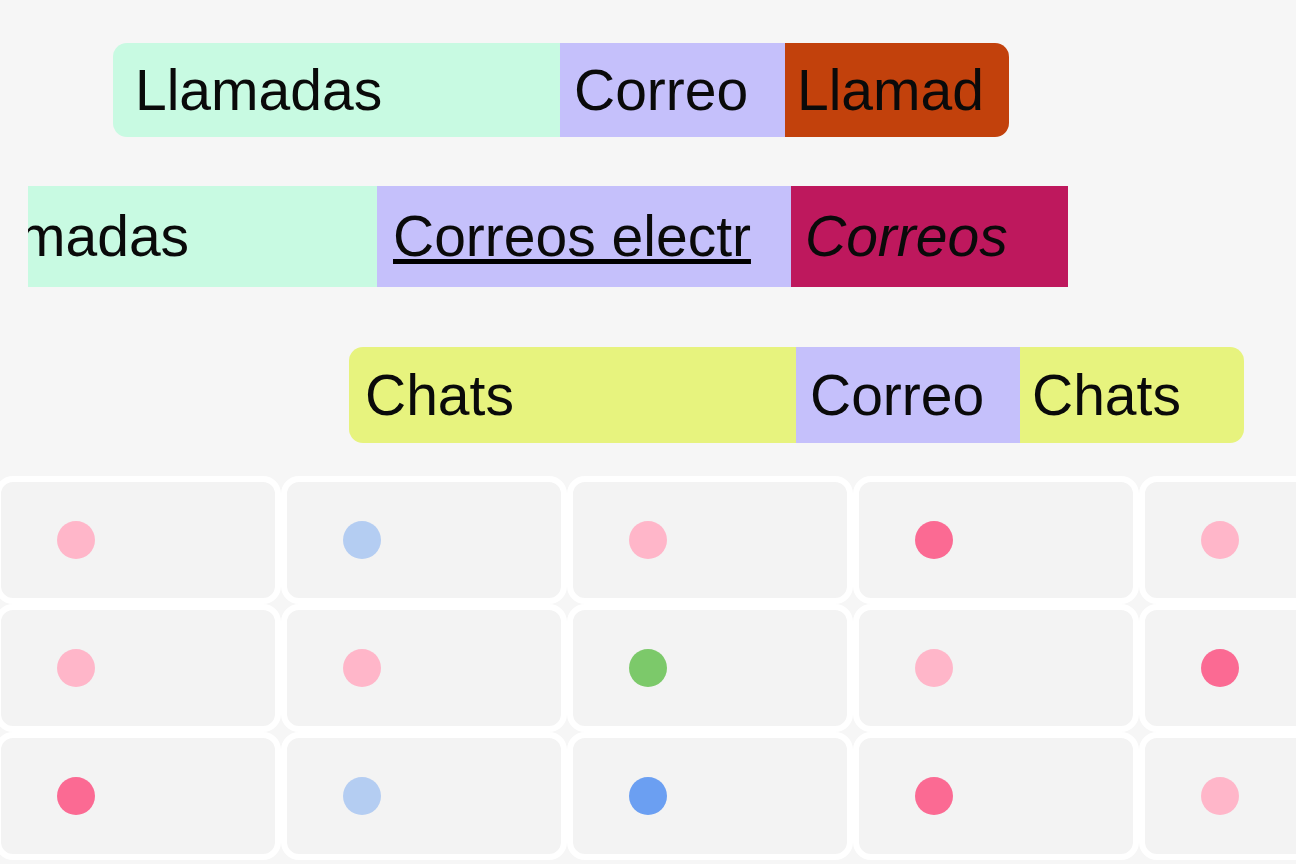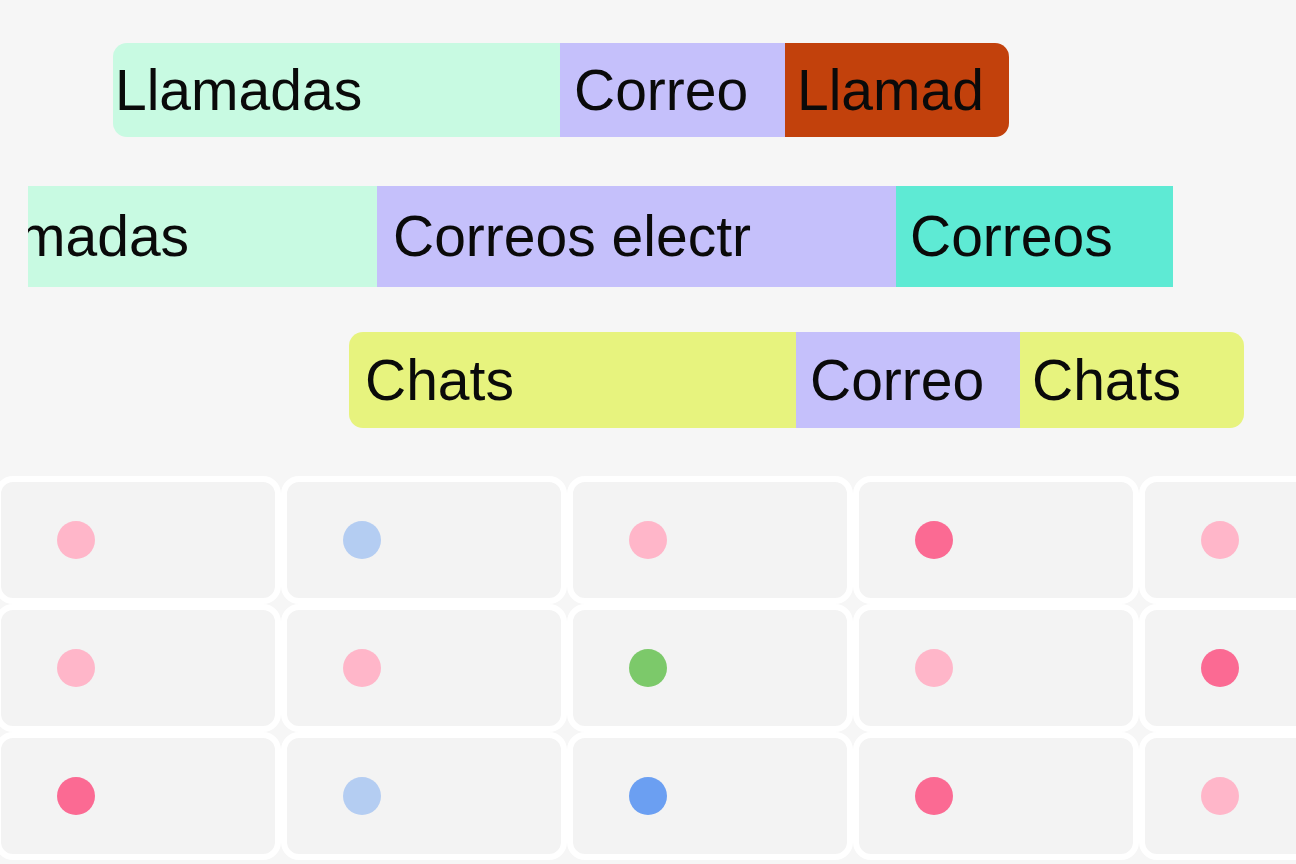--- a/index.html
+++ b/index.html
@@ -47,44 +47,44 @@
 
   
   #pill-row-1 {
     left: 113px;
     top: 43px;
     width: 896px;
     height: 94px;
     border-radius: 14px;
   }
   #pill-row-1 .seg-label { font-size: 57px; }
-  #row1-seg-a { width: 447px; padding-left: 2px; }
+  #row1-seg-a { width: 447px; padding-left: 22px; }
   #row1-seg-b { width: 225px; padding-left: 14px; }
   #row1-seg-c { width: 224px; padding-left: 12px; }
 
   
   #pill-row-2 {
     left: 0px;
     top: 186px;
     width: 1296px;
     height: 101px;
     border-radius: 0px;
     padding-left: 28px;
   }
   #pill-row-2 .seg-label { font-size: 57px; }
   #row2-seg-a { width: 349px; padding-left: 0px; justify-content: flex-start; }
   #row2-seg-a .seg-label { margin-left: -10px; }
-  #row2-seg-b { width: 519px; padding-left: 16px; }
+  #row2-seg-b { width: 414px; padding-left: 16px; text-decoration: underline; }
   #row2-seg-c { width: 223px; padding-left: 16px; }
   #row2-seg-d { width: 277px; padding-left: 14px; }
 
   
   #pill-row-3 {
     left: 349px;
-    top: 332px;
+    top: 347px;
     width: 895px;
     height: 96px;
     border-radius: 14px;
   }
   #pill-row-3 .seg-label { font-size: 57px; }
   #row3-seg-a { width: 447px; padding-left: 16px; }
   #row3-seg-b { width: 224px; padding-left: 14px; }
   #row3-seg-c { width: 224px; padding-left: 12px; }
 
   
@@ -140,21 +140,21 @@
     </div>
   </div>
 
   <div class="pill-row" id="pill-row-2">
     <div class="seg" id="row2-seg-a" style="background: rgb(200, 250, 226);">
       <span class="seg-label">madas</span>
     </div>
     <div class="seg" id="row2-seg-b" style="background: rgb(197, 192, 251);">
       <span class="seg-label">Correos electr</span>
     </div>
-    <div class="seg" id="row2-seg-d" style="background: #5eead4;">
+    <div class="seg" id="row2-seg-d" style="background: #be185d; font-style: italic;">
       <span class="seg-label">Correos</span>
     </div>
   </div>
 
   <div class="pill-row" id="pill-row-3">
     <div class="seg" id="row3-seg-a" style="background: rgb(231, 243, 126);">
       <span class="seg-label">Chats</span>
     </div>
     <div class="seg" id="row3-seg-b" style="background: rgb(197, 192, 251);">
       <span class="seg-label">Correo</span>

